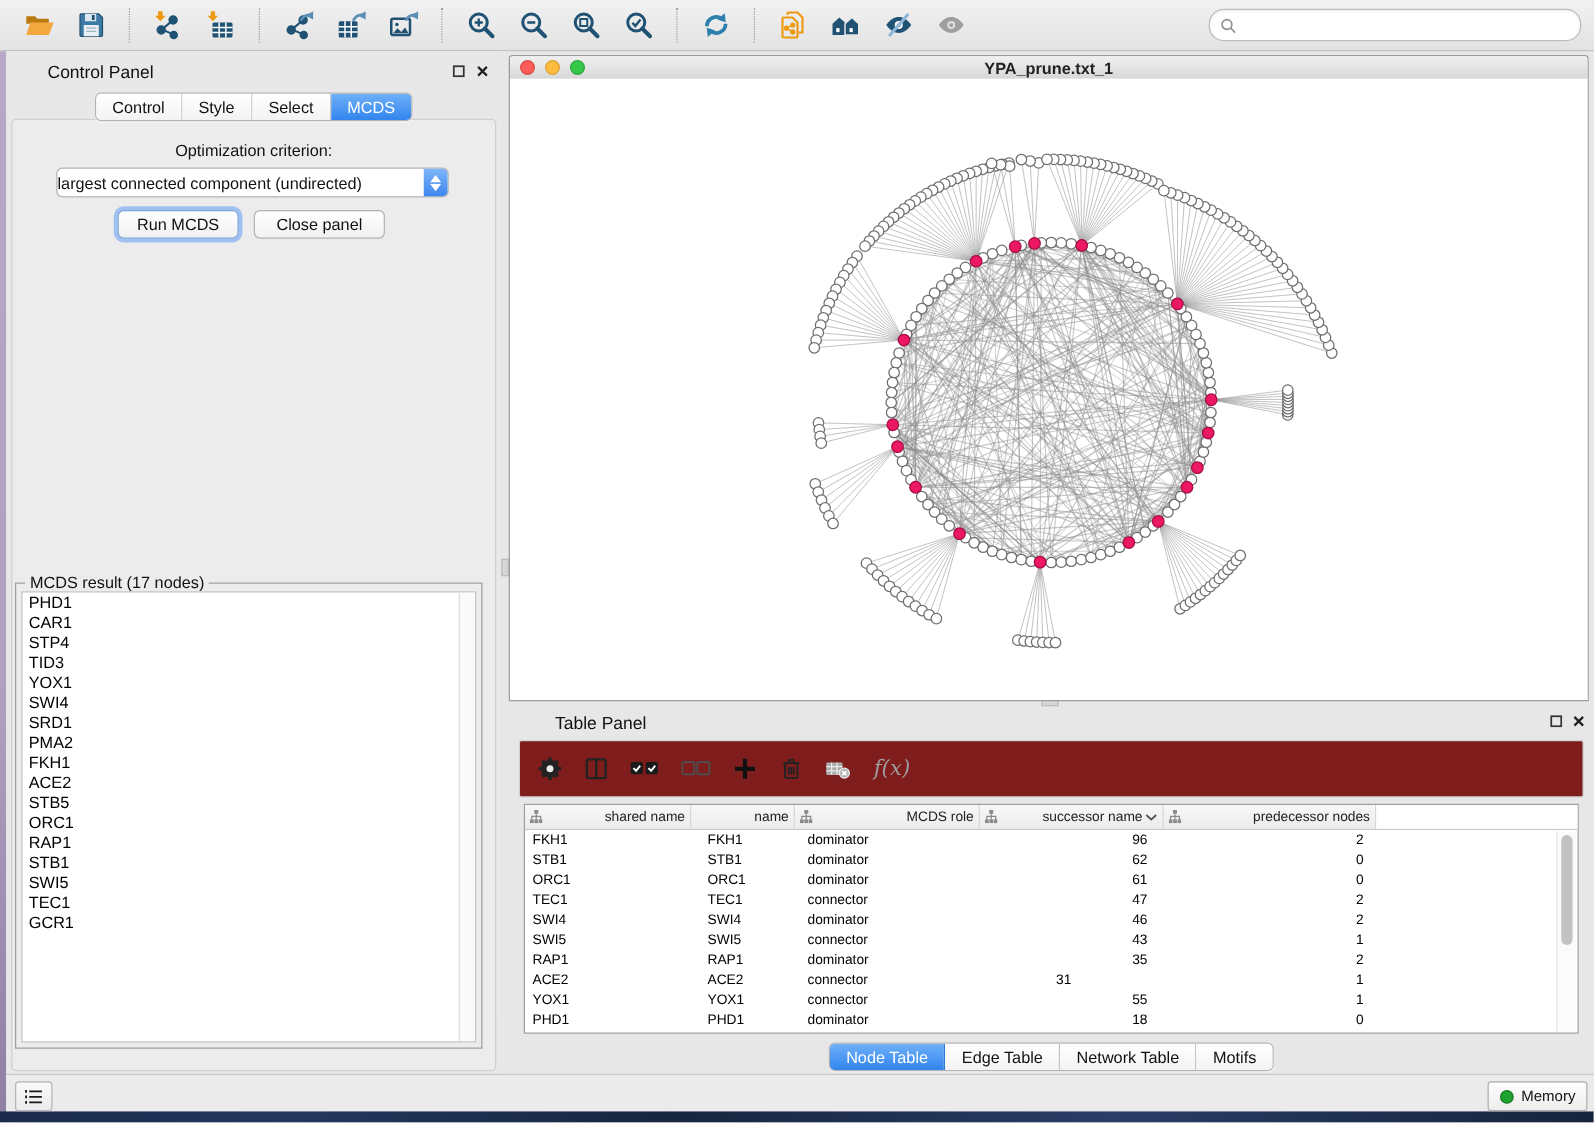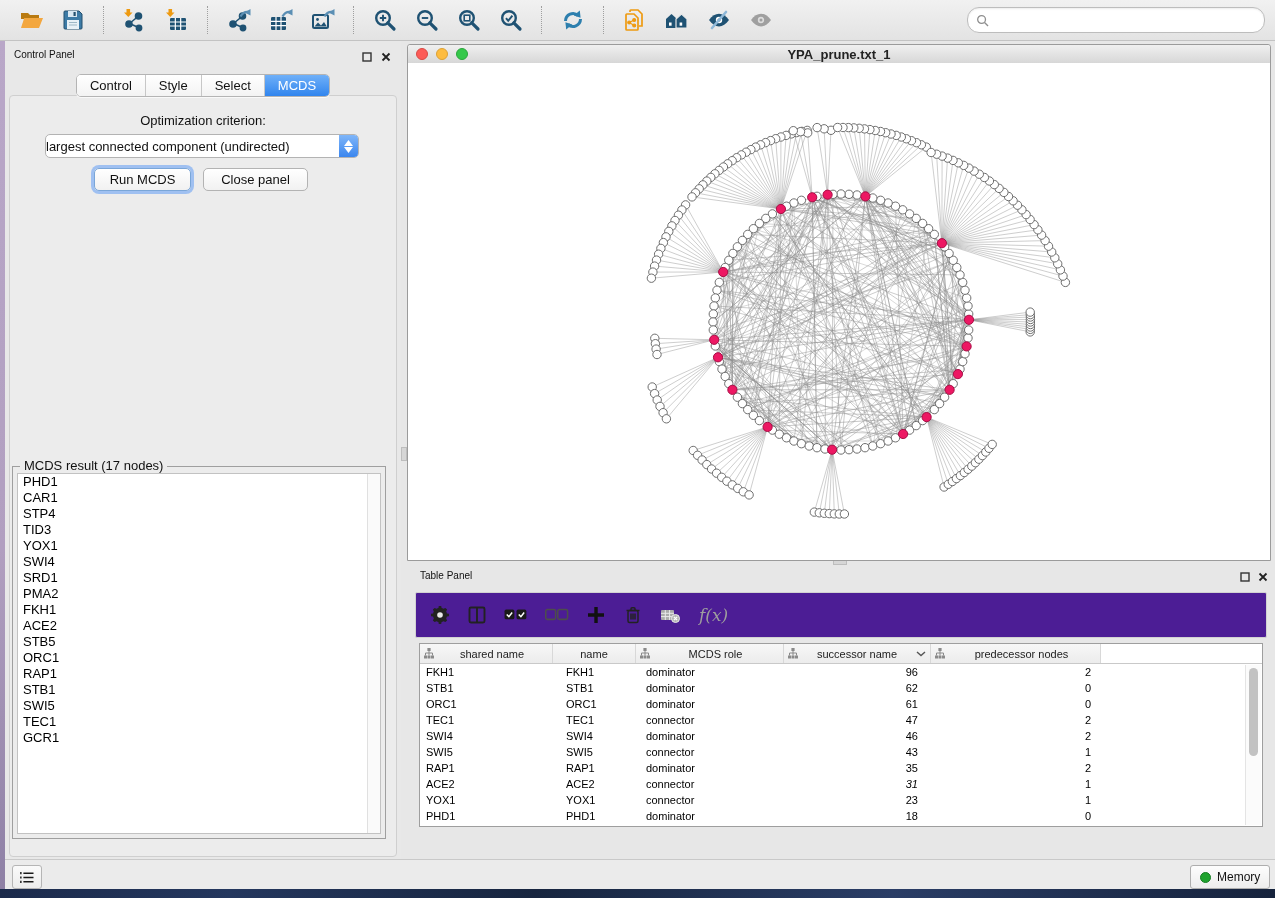--- a/index.html
+++ b/index.html
@@ -22,21 +22,21 @@
   .tb-btn svg{width:24px;height:24px;}
   .tb-sep{width:1px;height:28px;border-left:1px dotted #9f9f9f;margin:0 9px;}
   #search-wrap{margin-left:auto;width:280px;height:24px;background:#fff;
     border:1px solid #bdbdbd;border-radius:12px;display:flex;align-items:center;
     padding:0 8px;box-shadow:inset 0 1px 2px rgba(0,0,0,.08);}
   #search-wrap svg{width:13px;height:13px;margin-right:5px;flex:none;}
   #search-input{border:none;outline:none;background:transparent;flex:1;font-size:13px;height:20px;}
 
   
   #control-panel{left:5px;top:41px;width:396px;height:818px;background:#e8e8e8;}
-  .panel-title{font-size:10px;color:#111;}
+  .panel-title{font-size:14px;color:#111;margin-left:24px;}
   #cp-title{left:9px;top:8px;}
   .win-btn{width:13px;height:13px;display:flex;align-items:center;justify-content:center;}
   .win-btn svg{width:10px;height:10px;}
   #cp-float{left:355px;top:9px;} #cp-close{left:374px;top:9px;}
   #tp-float{left:1238px;top:570px;} #tp-close{left:1256px;top:570px;}
 
   .seg-bar{display:flex;border:1px solid #b4b4b4;border-radius:5px;background:#fff;
     overflow:hidden;height:21px;box-shadow:0 1px 0 rgba(255,255,255,.7);}
   .seg{padding:0 13px;font-size:13px;color:#111;display:flex;align-items:center;
     border-right:1px solid #c7c7c7;background:linear-gradient(#ffffff,#f3f3f3);}
@@ -85,33 +85,33 @@
   #net-title{position:absolute;width:100%;text-align:center;font-size:13px;font-weight:bold;color:#222;}
   .light{width:12px;height:12px;border-radius:50%;margin-left:8px;box-sizing:border-box;z-index:2;}
   #light-close{background:#fc5b57;border:1px solid #d94a44;}
   #light-min{background:#fdbc40;border:1px solid #dda134;}
   #light-zoom{background:#34c84a;border:1px solid #2aa63c;}
   #net-canvas{position:absolute;left:0;top:18px;width:862px;height:497px;background:#fff;}
 
   
   #table-panel{left:407px;top:566px;width:868px;height:293px;background:#e7e7e7;}
   #tp-title{left:13px;top:4px;}
-  #tp-toolbar{left:8px;top:26px;width:852px;height:46px;background:#4c1d95;
+  #tp-toolbar{left:8px;top:26px;width:852px;height:46px;background:#7f1d1d;
     border:1px solid #d2d2d2;border-radius:2px;display:flex;align-items:center;padding-left:14px;box-sizing:border-box;}
   .tpi{height:24px;display:flex;align-items:center;justify-content:center;margin-right:17px;}
   .tpi svg{height:20px;}
   .fx{font-family:"DejaVu Serif",serif;font-style:italic;font-size:17px;color:#9e9e9e;margin-left:2px;}
 
   #tbl{left:12px;top:77px;width:844px;height:184px;background:#fff;border:1px solid #9e9e9e;
     box-sizing:border-box;overflow:hidden;}
   #tbl-head{display:flex;height:20px;background:linear-gradient(#f7f7f7,#ececec);
     border-bottom:1px solid #c9c9c9;box-sizing:border-box;}
   .th{display:flex;align-items:center;border-right:1px solid #d8d8d8;box-sizing:border-box;
     font-size:11px;color:#222;padding:0 4px;}
-  .th .lbl{flex:1;text-align:center;white-space:nowrap;overflow:hidden;}
+  .th .lbl{flex:1;text-align:right;white-space:nowrap;overflow:hidden;}
   .th svg.tree{width:10px;height:11px;flex:none;margin-right:2px;}
   .th svg.sort{width:10px;height:6px;flex:none;margin-left:2px;}
   .th.filler{flex:1;border-right:none;background:#fff;}
   .tr{display:flex;height:16px;align-items:center;}
   .td{font-size:11px;color:#000;box-sizing:border-box;white-space:nowrap;overflow:hidden;}
   #tbl-scroll{position:absolute;right:1px;top:21px;bottom:1px;width:15px;background:#fbfbfb;
     border-left:1px solid #e4e4e4;}
   #tbl-thumb{position:absolute;left:3px;top:3px;width:9px;height:88px;background:#c2c2c2;border-radius:5px;}
   #tp-tabs{left:0;right:0;top:268px;margin:0 auto;width:fit-content;position:absolute;}
 
@@ -1255,42 +1255,48 @@
           <div class="td" style="width: 133px; text-align: left; padding-left: 6px;">RAP1</div>
           <div class="td" style="width: 83px; text-align: left; padding-left: 13px;">RAP1</div>
           <div class="td" style="width: 148px; text-align: left; padding-left: 10px;">dominator</div>
           <div class="td" style="width: 147px; text-align: right; padding-right: 13px;">35</div>
           <div class="td" style="width: 170px; text-align: right; padding-right: 10px;">2</div>
         </div>
         <div class="tr">
           <div class="td" style="width: 133px; text-align: left; padding-left: 6px;">ACE2</div>
           <div class="td" style="width: 83px; text-align: left; padding-left: 13px;">ACE2</div>
           <div class="td" style="width: 148px; text-align: left; padding-left: 10px;">connector</div>
-          <div class="td" style="width: 147px; text-align: right; padding-right: 13px; font-style: italic;">31</div>
+          <div class="td" style="width: 147px; text-align: center; padding-right: 13px;">31</div>
           <div class="td" style="width: 170px; text-align: right; padding-right: 10px;">1</div>
         </div>
         <div class="tr">
           <div class="td" style="width: 133px; text-align: left; padding-left: 6px;">YOX1</div>
           <div class="td" style="width: 83px; text-align: left; padding-left: 13px;">YOX1</div>
           <div class="td" style="width: 148px; text-align: left; padding-left: 10px;">connector</div>
-          <div class="td" style="width: 147px; text-align: right; padding-right: 13px;">23</div>
+          <div class="td" style="width: 147px; text-align: right; padding-right: 13px;">55</div>
           <div class="td" style="width: 170px; text-align: right; padding-right: 10px;">1</div>
         </div>
         <div class="tr">
           <div class="td" style="width: 133px; text-align: left; padding-left: 6px;">PHD1</div>
           <div class="td" style="width: 83px; text-align: left; padding-left: 13px;">PHD1</div>
           <div class="td" style="width: 148px; text-align: left; padding-left: 10px;">dominator</div>
           <div class="td" style="width: 147px; text-align: right; padding-right: 13px;">18</div>
           <div class="td" style="width: 170px; text-align: right; padding-right: 10px;">0</div>
         </div>
       </div>
     <div id="tbl-scroll">
       <div id="tbl-thumb"></div>
     </div>
   </div>
+  <div id="tp-tabs" class="seg-bar">
+      <div class="seg active">Node Table</div>
+      <div class="seg">Edge Table</div>
+      <div class="seg">Network Table</div>
+      <div class="seg">Motifs</div>
+    </div>
 </div>
 
 <div id="tp-float" class="abs win-btn">
   <svg viewBox="0 0 10 10" fill="none" stroke="#333" stroke-width="1.4">
       <rect x="1" y="1" width="8" height="8"></rect>
     </svg>
 </div>
 <div id="tp-close" class="abs win-btn">
   <svg viewBox="0 0 10 10" stroke="#222" stroke-width="1.8">
       <path d="M1.5 1.5l7 7M8.5 1.5l-7 7"></path>

